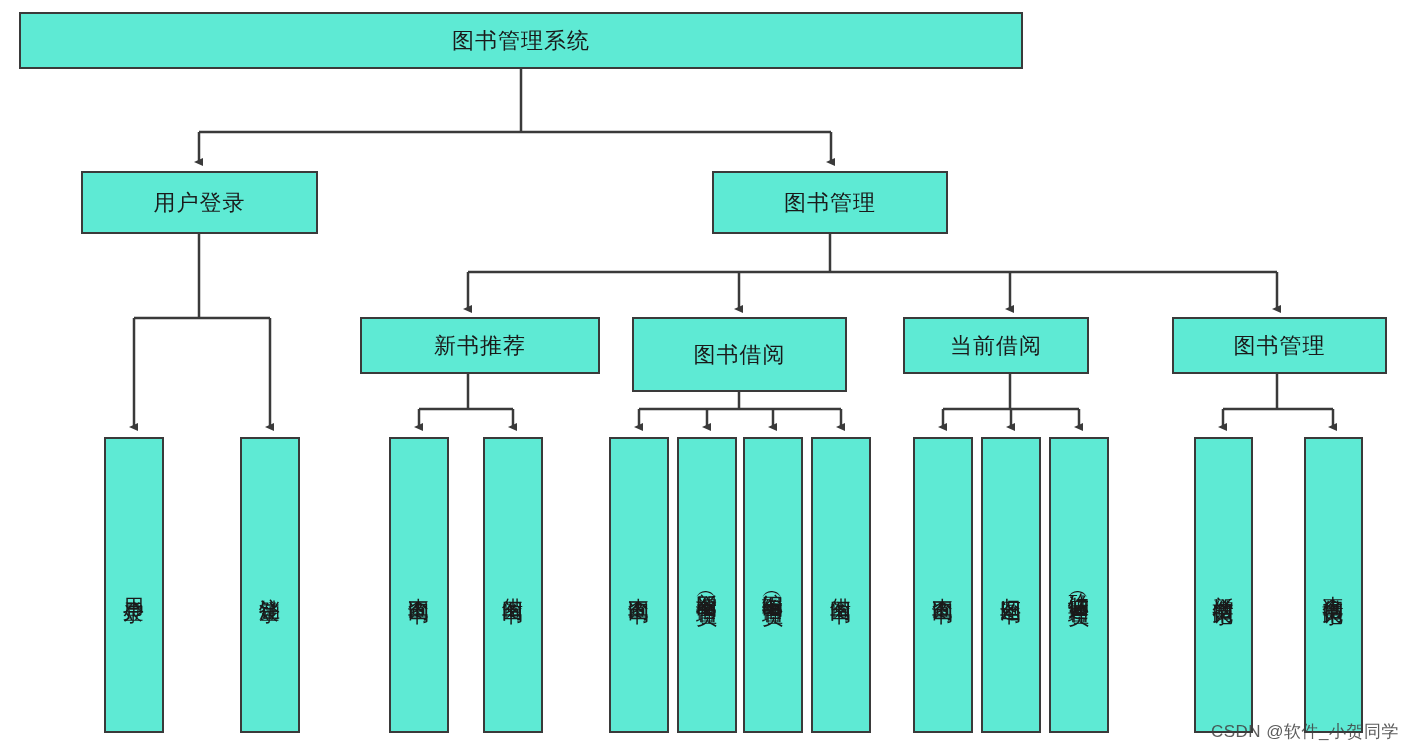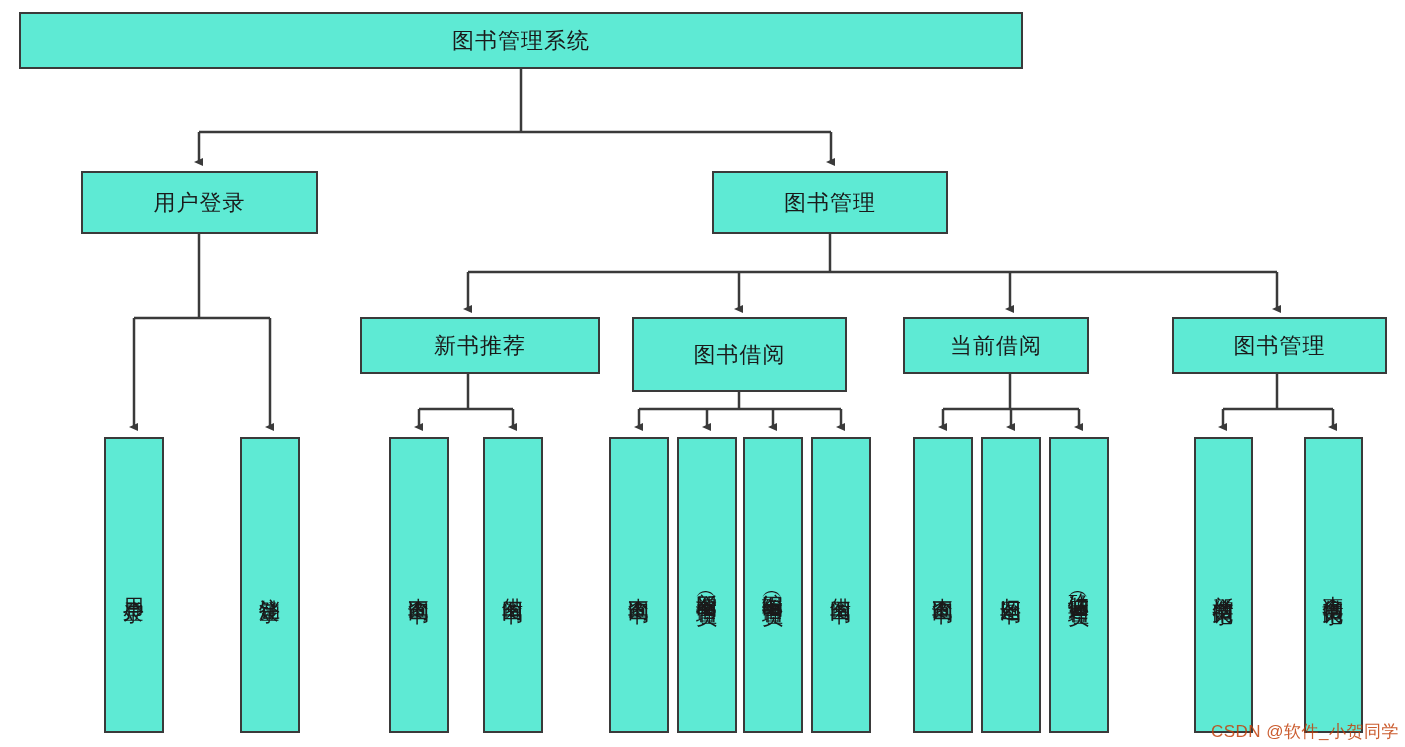--- a/index.html
+++ b/index.html
@@ -51,21 +51,21 @@
     writing-mode: vertical-rl;
     text-orientation: upright;
     white-space: nowrap;
     line-height: 1.1;
   }
   .watermark {
     position: absolute;
     right: 6px;
     bottom: 4px;
     font-size: 17px;
-    color: #c2410c;
+    color: #404040;
     opacity: 0.85;
     letter-spacing: 0.5px;
     white-space: nowrap;
   }
 </style>
 </head>
 <body>
 
 <div id="canvas">
 

